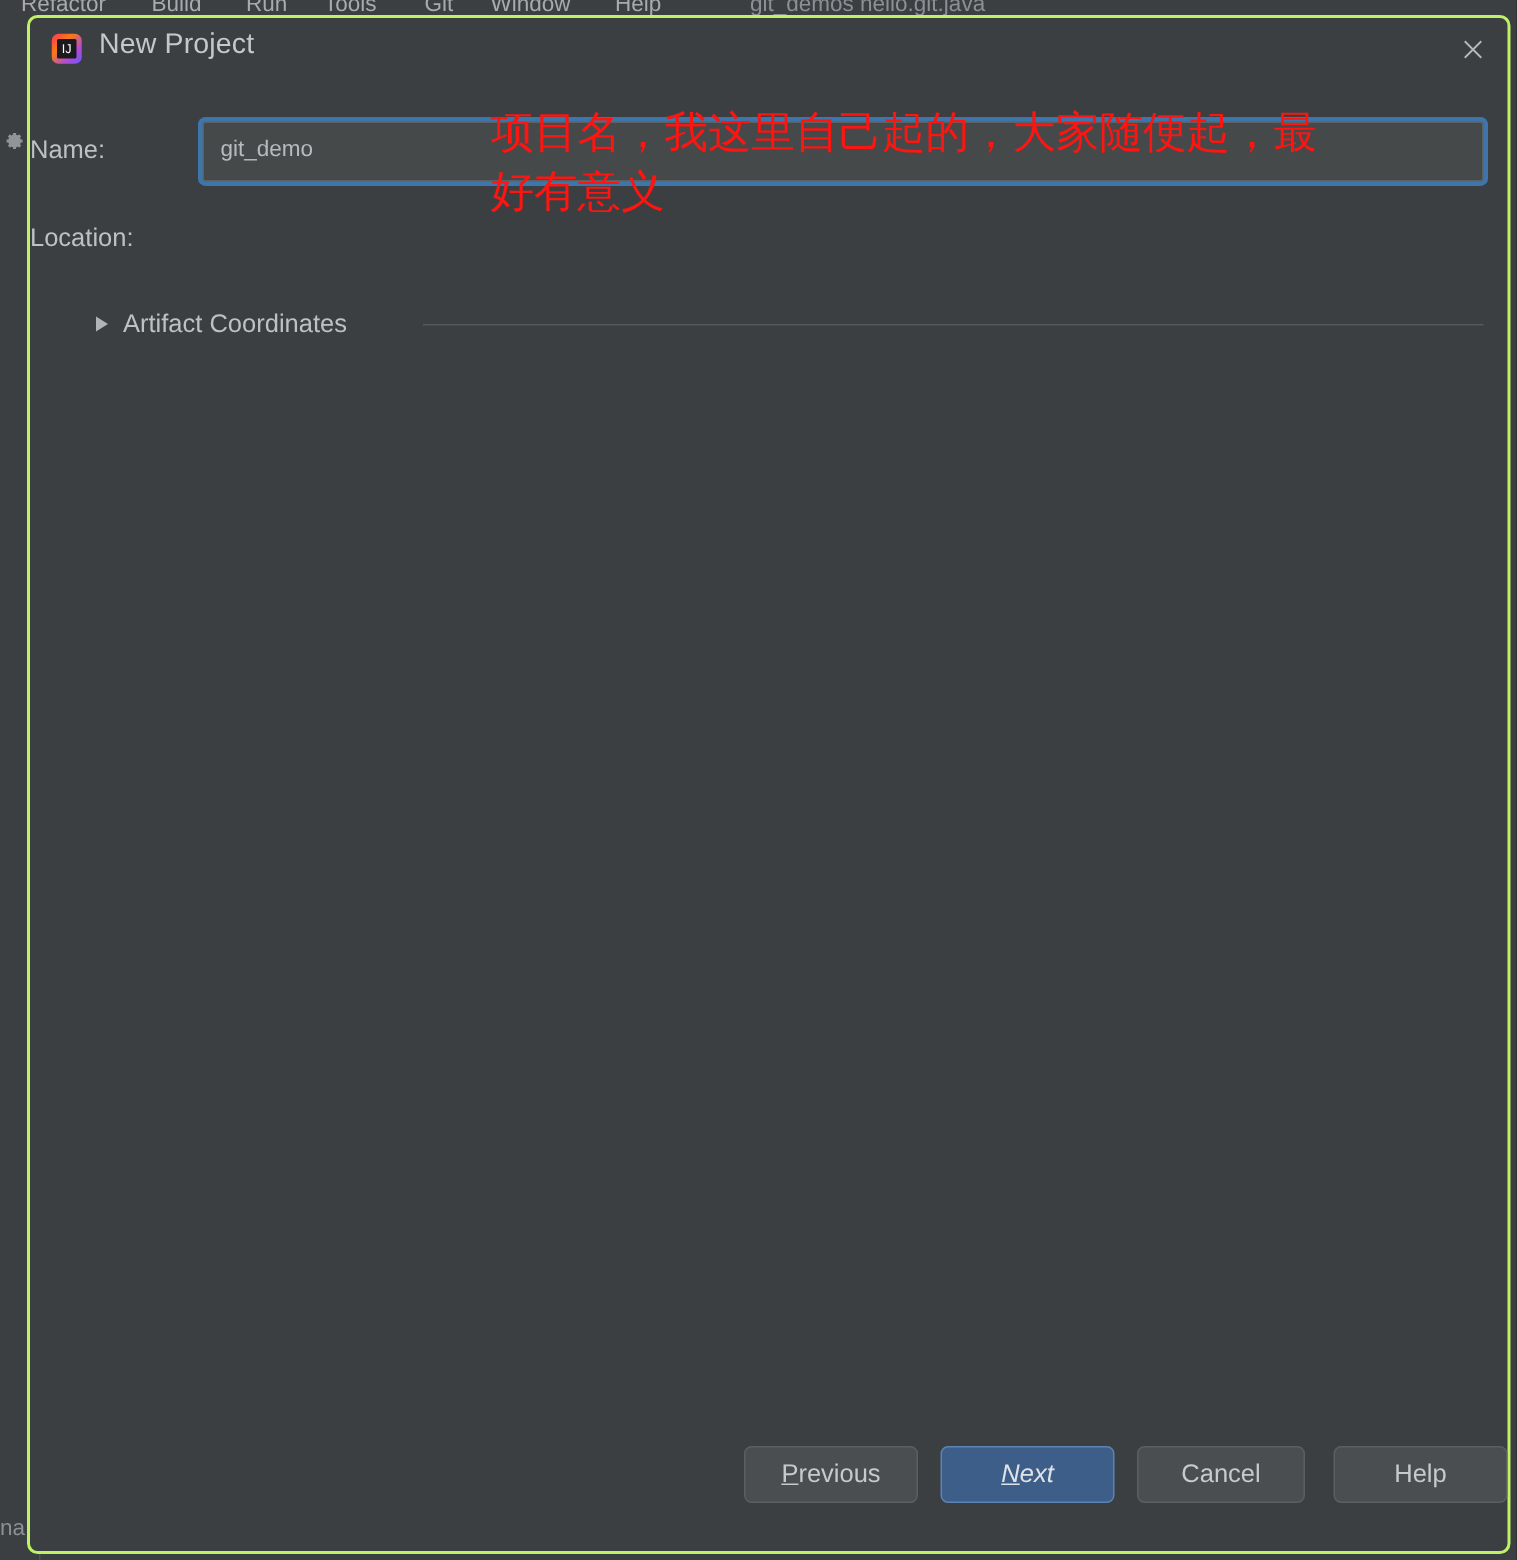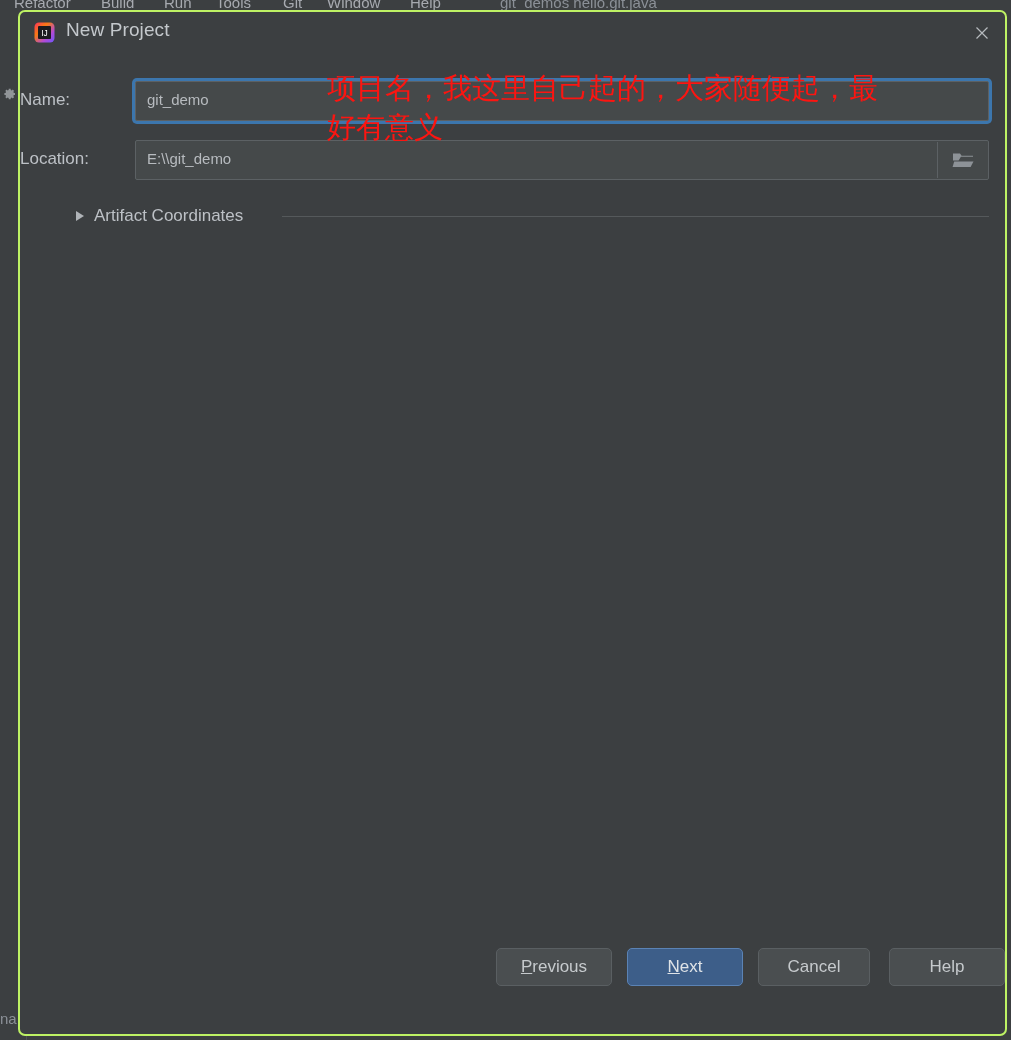--- a/index.html
+++ b/index.html
@@ -189,21 +189,21 @@
 
   
   #artifact-section {
     position: absolute;
     left: 0; right: 0;
     top: 148px;
     height: 30px;
   }
   #artifact-toggle {
     position: absolute;
-    left: 56px;
+    left: 44px;
     top: 0;
     height: 30px;
     display: flex;
     align-items: center;
     gap: 10px;
     cursor: default;
   }
   #artifact-arrow {
     width: 0; height: 0;
     border-left: 8px solid #b0b4b8;
@@ -235,21 +235,21 @@
     line-height: 1.33;
     font-family: "DejaVu Sans", "Liberation Sans", sans-serif;
     white-space: pre-wrap;
     pointer-events: none;
   }
 
   
   #button-bar {
     position: absolute;
     left: 0; right: 0;
-    bottom: 16px;
+    bottom: 0;
     height: 96px;
   }
   .dlg-button {
     position: absolute;
     top: 26px;
     height: 38px;
     border-radius: 5px;
     box-sizing: border-box;
     display: flex;
     align-items: center;
@@ -260,21 +260,21 @@
     border: 1px solid #5a5f62;
     cursor: default;
   }
   .dlg-button.primary {
     background: #3d5e89;
     border: 1px solid #5b83b5;
     color: #dfe3e7;
   }
   .btn-key { text-decoration: underline; }
   #btn-previous { left: 476px; width: 116px; }
-  #btn-next     { left: 607px; width: 116px; }
+  #btn-next     { left: 607px; width: 116px; font-style: italic; }
   #btn-cancel   { left: 738px; width: 112px; }
   #btn-help     { left: 869px; width: 116px; }
 </style>
 </head>
 <body>
 
 <div id="ide-background">
   <div id="ide-menubar">
     <span class="menu-item" style="left:14px">Refactor</span>
     <span class="menu-item" style="left:101px">Build</span>
@@ -328,31 +328,20 @@
       <span class="form-label">Name:</span>
       <div class="input-wrap">
         <div class="text-input focused">
           <span class="input-value">git_demo</span>
         </div>
       </div>
     </div>
 
     <div class="form-row" id="row-location">
       <span class="form-label">Location:</span>
-      <div class="input-wrap">
-        <div class="text-input">
-          <span class="input-value">E:\\git_demo</span>
-          <span id="browse-button">
-            <svg width="22" height="18" viewBox="0 0 22 18">
-              <path fill="#8d9297" d="M1 2.5h7l1.6 2.2H21v1.1H8.9L6.6 9.6H1z"></path>
-              <path fill="#8d9297" d="M2.2 10.4h19.3L18.6 16H0.6z"></path>
-            </svg>
-          </span>
-        </div>
-      </div>
     </div>
 
     <div id="artifact-section">
       <div id="artifact-toggle">
         <span id="artifact-arrow"></span>
         <span id="artifact-label">Artifact Coordinates</span>
       </div>
       <div id="artifact-separator"></div>
     </div>
 

